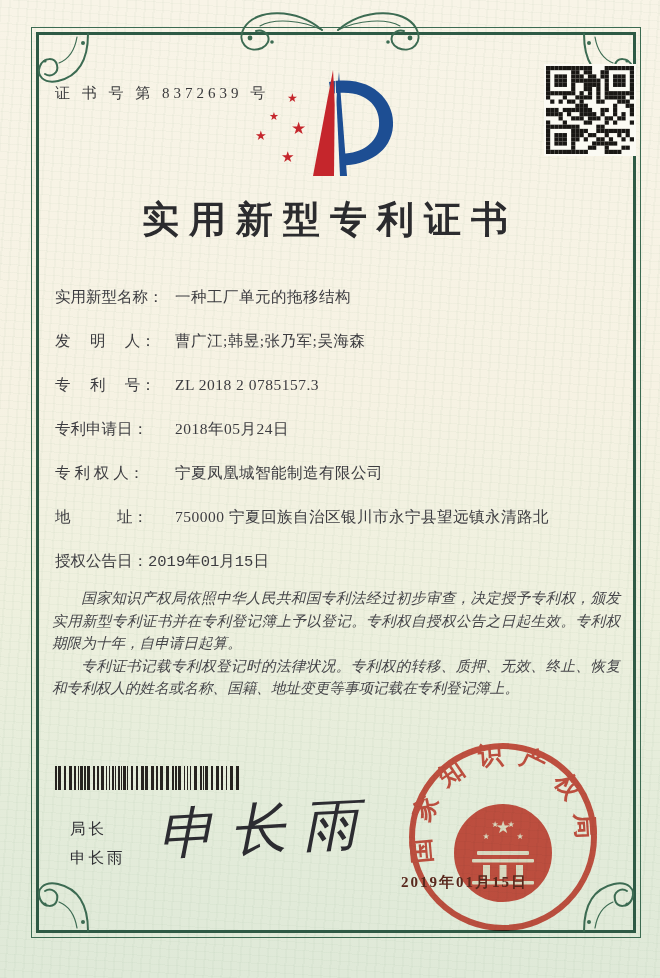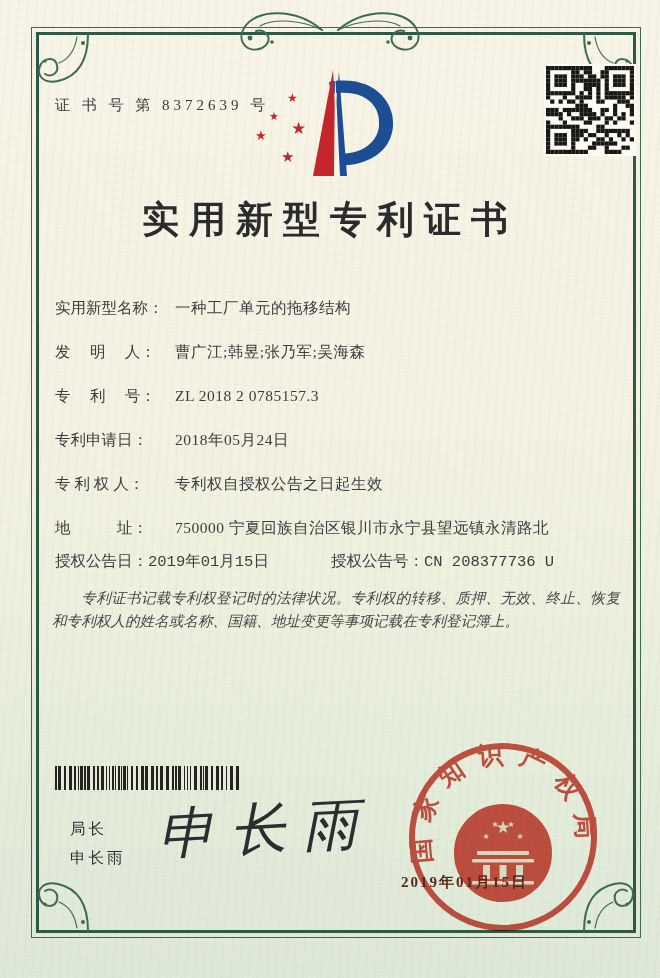--- a/index.html
+++ b/index.html
@@ -7,27 +7,27 @@
     position:relative;width:660px;height:978px;overflow:hidden;
     font-family:"Liberation Serif","DejaVu Serif",serif;
     background:
       repeating-linear-gradient(94deg, rgba(110,150,115,0.045) 0 2px, rgba(255,255,255,0) 2px 9px),
       repeating-linear-gradient(4deg, rgba(120,160,120,0.05) 0 1px, rgba(255,255,255,0) 1px 8px),
       linear-gradient(180deg,#f8f4e7 0%,#f6f2e3 40%,#eef0de 62%,#e4ecda 82%,#dfe9d8 100%);
   }
   .frame-outer{position:absolute;left:31px;top:27px;right:19px;bottom:40px;border:1.5px solid #3c6b52;}
   .frame-inner{position:absolute;left:36px;top:32px;right:24px;bottom:45px;border:3px solid #2e5a45;}
   .orn{position:absolute;color:#3c6b52;}
-  .cert-no{position:absolute;left:55px;top:84px;font-size:15px;letter-spacing:4px;color:#3a3a3c;margin-top:12px;}
+  .cert-no{position:absolute;left:55px;top:84px;font-size:15px;letter-spacing:4px;color:#3a3a3c;}
   .logo{position:absolute;left:243px;top:64px;}
   .qr{position:absolute;left:544px;top:64px;background:#fbfaf3;padding:2px;}
   .qr rect{fill:#191714;}
   .title{position:absolute;left:0;right:0;top:189px;text-align:center;
     font-size:37px;font-weight:700;letter-spacing:10px;color:#2b2b2e;margin-top:6px;}
-  .fields{position:absolute;left:55px;top:296px;width:565px;}
+  .fields{position:absolute;left:55px;top:285px;width:565px;}
   .frow{display:flex;margin-bottom:21px;font-size:15.5px;color:#3c3c40;line-height:23px;}
   .frow .lab{flex:0 0 120px;white-space:pre;}
   .frow .val{letter-spacing:0.5px;}
   .grant{position:absolute;left:55px;top:551px;width:570px;display:flex;font-size:15.5px;color:#3c3c40;font-family:Liberation Mono, monospace;}
   .grant .g2{margin-left:62px;}
   .bodytext{position:absolute;left:52px;top:587px;width:568px;
     font-style:italic;font-size:14.6px;line-height:22.5px;color:#454549;text-align:justify;}
   .bodytext p{margin:0;text-indent:2em;}
   .barcode{position:absolute;left:55px;top:766px;}
   .barcode rect{fill:#26231f;}
@@ -363,38 +363,36 @@
     <div class="frow">
       <span class="lab">专　 利　 号：</span>
       <span class="val">ZL 2018 2 0785157.3</span>
     </div>
     <div class="frow">
       <span class="lab">专利申请日：</span>
       <span class="val">2018年05月24日</span>
     </div>
     <div class="frow">
       <span class="lab">专 利 权 人：</span>
-      <span class="val">专利权自授权公告之日起生效</span>
+      <span class="val">宁夏凤凰城智能制造有限公司</span>
     </div>
     <div class="frow">
       <span class="lab">地　　　址：</span>
       <span class="val">750000 宁夏回族自治区银川市永宁县望远镇永清路北</span>
     </div>
   </div>
 
   <div class="grant">
     <span>
       <span>授权公告日：</span><span>2019年01月15日</span>
     </span>
-    <span class="g2">
-      <span>授权公告号：</span><span>CN 208377736 U</span>
-    </span>
   </div>
 
   <div class="bodytext">
+    <p>国家知识产权局依照中华人民共和国专利法经过初步审查，决定授予专利权，颁发实用新型专利证书并在专利登记簿上予以登记。专利权自授权公告之日起生效。专利权期限为十年，自申请日起算。</p>
     <p>专利证书记载专利权登记时的法律状况。专利权的转移、质押、无效、终止、恢复和专利权人的姓名或名称、国籍、地址变更等事项记载在专利登记簿上。</p>
   </div>
 
   <svg id="barcode" class="barcode" width="190" height="24" viewBox="0 0 190 24">
       <rect x="0" y="0" width="2" height="24"></rect>
       <rect x="3" y="0" width="3" height="24"></rect>
       <rect x="9" y="0" width="2" height="24"></rect>
       <rect x="14" y="0" width="3" height="24"></rect>
       <rect x="19" y="0" width="2" height="24"></rect>
       <rect x="23" y="0" width="1" height="24"></rect>

